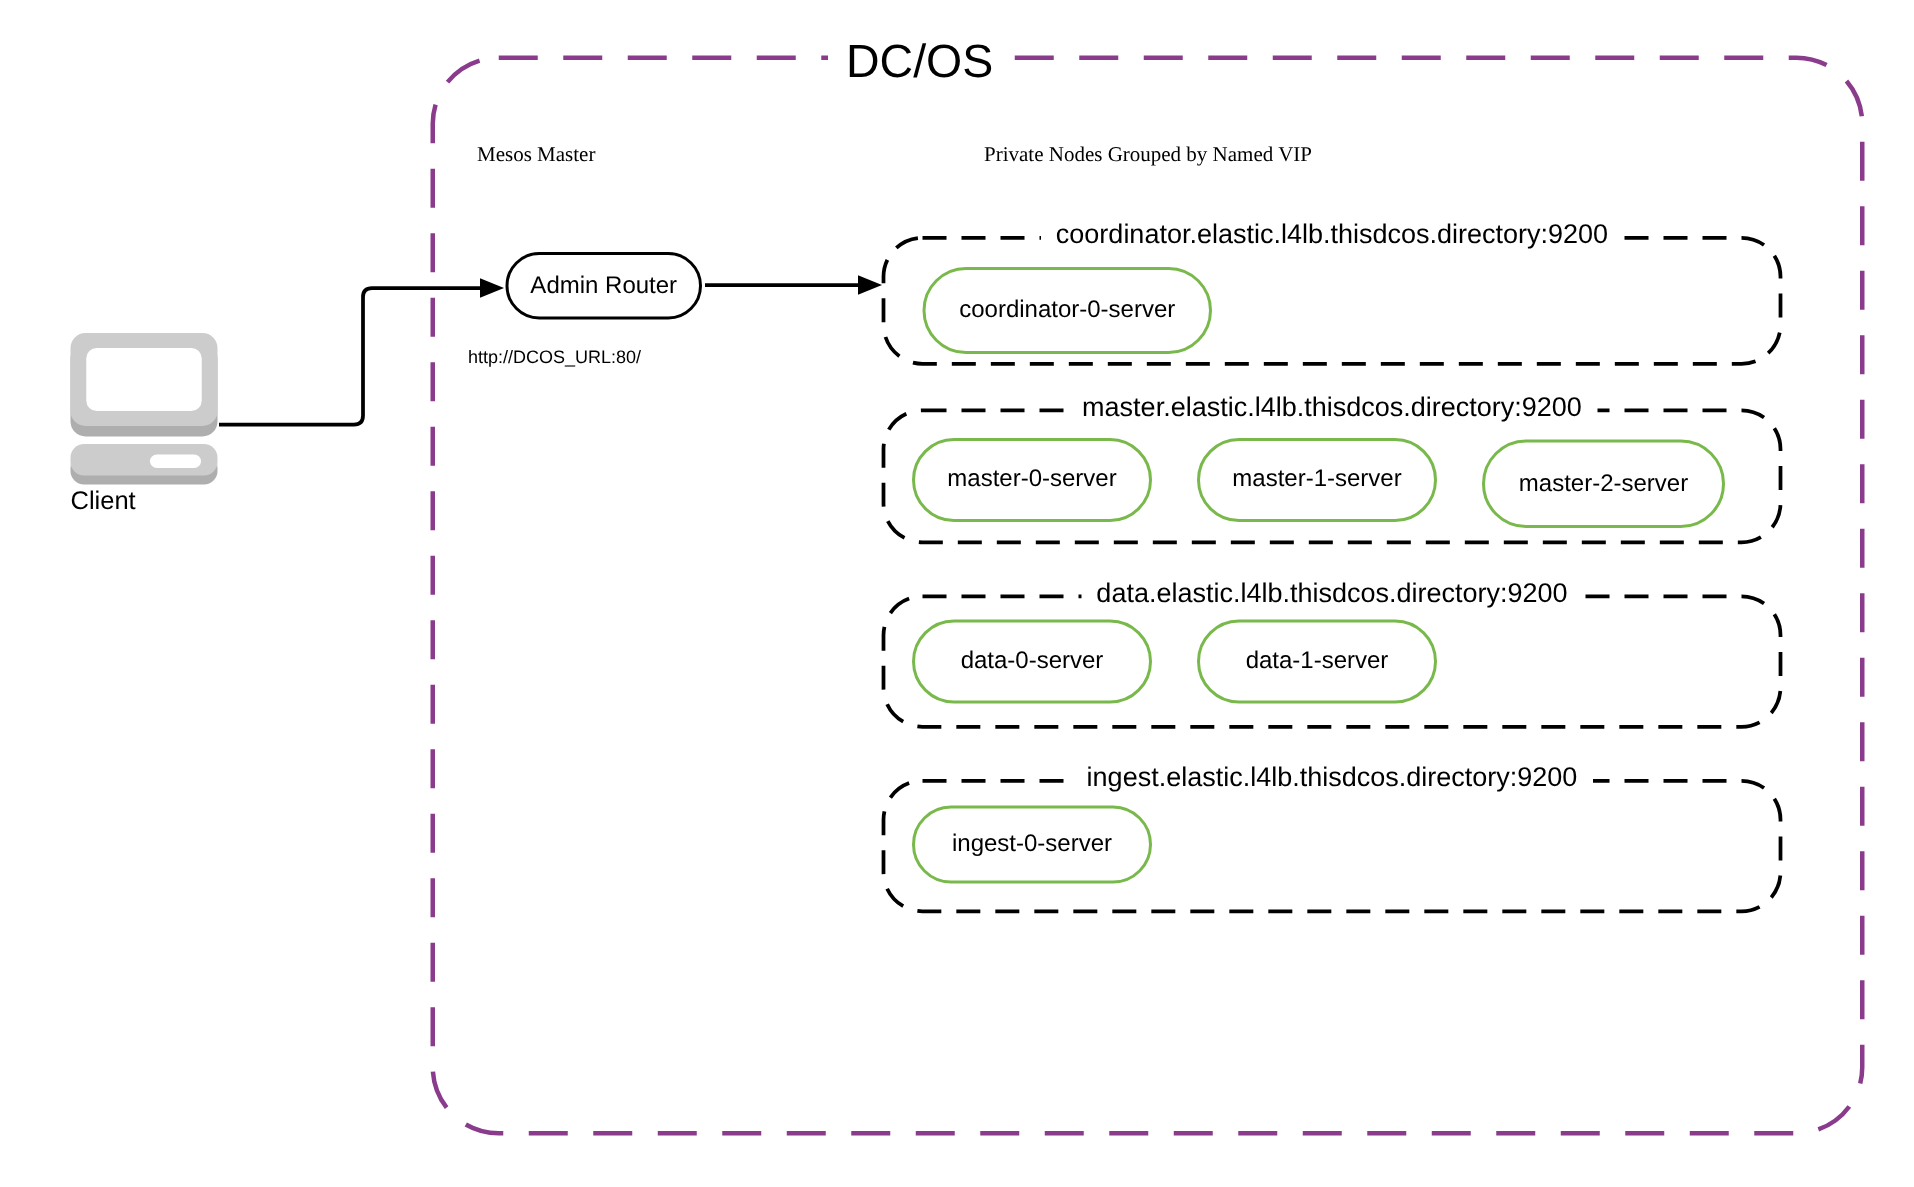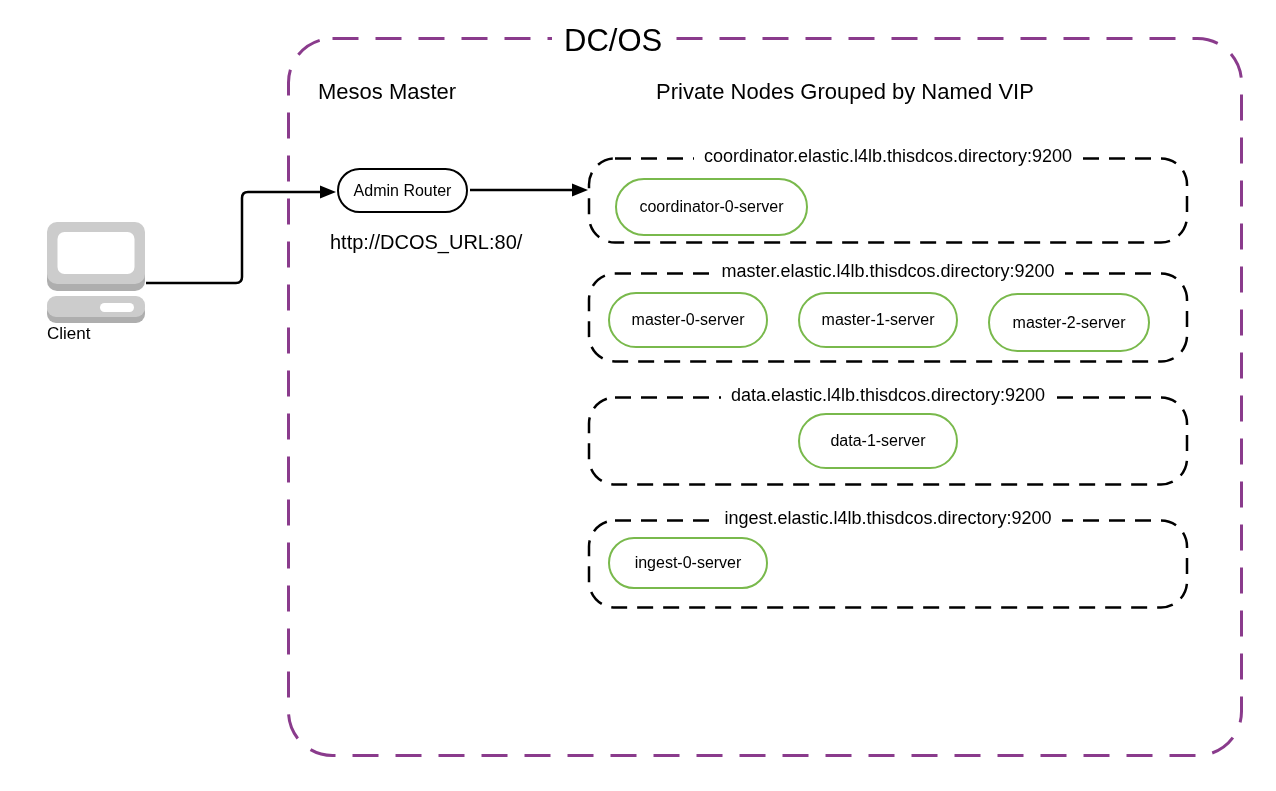--- a/index.html
+++ b/index.html
@@ -14,30 +14,30 @@
   .vip-box    { fill:none; stroke:var(--group-border-black,#000); stroke-width:2.5; stroke-dasharray:16 10; }
   .conn       { fill:none; stroke:var(--group-border-black,#000); stroke-width:2.5; }
   .arrowhead  { fill:var(--group-border-black,#000); stroke:none; }
   .mon-body, .kbd-body { fill:var(--client-gray,#cccccc); }
   .mon-shadow,.kbd-shadow { fill:var(--client-gray-dark,#aeaeae); }
   .screen, .kbd-key { fill:#ffffff; }
   .dcos-title {
     position:absolute; left:552px; top:24px; font-size:31px; line-height:34px;
     background:#ffffff; padding:0 12px; white-space:nowrap;
   }
-  .hdr { position:absolute; top:80px; font-size:22px; line-height:24px; white-space:nowrap; }
+  .hdr { position:absolute; top:92px; font-size:14px; line-height:24px; white-space:nowrap;font-family:Liberation Serif, serif; }
   .hdr-mesos { left:318px; }
   .hdr-nodes { left:656px; }
   .router {
     position:absolute; left:337px; top:168px; width:131px; height:45px;
     background:#ffffff; border:2.5px solid #000; border-radius:23px;
     display:flex; align-items:center; justify-content:center;
     font-size:16px; white-space:nowrap; box-sizing:border-box;
   }
-  .url { position:absolute; left:330px; top:231px; font-size:20px; white-space:nowrap; }
+  .url { position:absolute; left:312px; top:231px; font-size:12px; white-space:nowrap; }
   .client-label { position:absolute; left:47px; top:324px; width:98px; text-align:left; font-size:17px; }
 
   .vip-row { position:absolute; left:588px; width:600px; text-align:center; height:22px; }
   .vip-label {
     position:relative; display:inline-block; background:#ffffff; padding:0 10px;
     font-size:18px; line-height:22px; white-space:nowrap;
   }
   .pill {
     position:absolute; background:#ffffff;
     border:2.5px solid var(--server-border-green,#79b94c);
@@ -95,16 +95,17 @@
   <div class="vip-row" style="top:507px;">
     <span class="vip-label">ingest.elastic.l4lb.thisdcos.directory:9200</span>
   </div>
 
   <div class="pill" style="left:615px; top:178px; width:193px; height:58px; border-radius:29px;">coordinator-0-server</div>
 
   <div class="pill" style="left:608px; top:292px; width:160px; height:56px; border-radius:28px;">master-0-server</div>
   <div class="pill" style="left:798px; top:292px; width:160px; height:56px; border-radius:28px;">master-1-server</div>
   <div class="pill" style="left:988px; top:293px; width:162px; height:59px; border-radius:29.5px;">master-2-server</div>
 
+  <div class="pill" style="left:608px; top:413px; width:160px; height:56px; border-radius:28px;">data-0-server</div>
   <div class="pill" style="left:798px; top:413px; width:160px; height:56px; border-radius:28px;">data-1-server</div>
 
   <div class="pill" style="left:608px; top:537px; width:160px; height:52px; border-radius:28px;">ingest-0-server</div>
 </div>
 
 </body></html>

